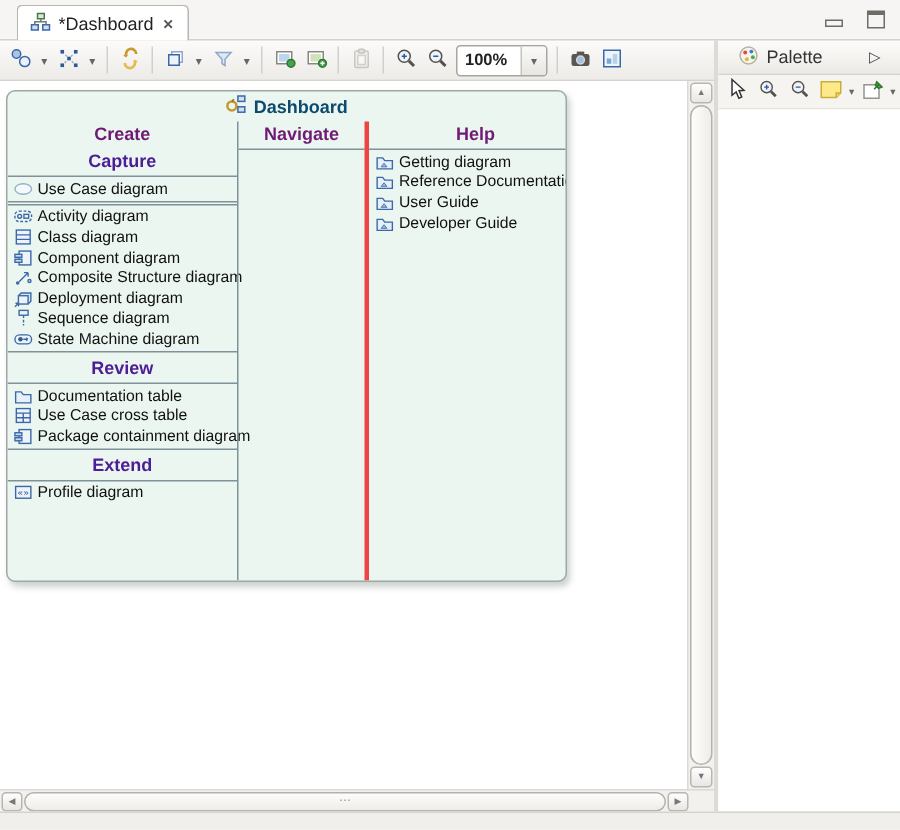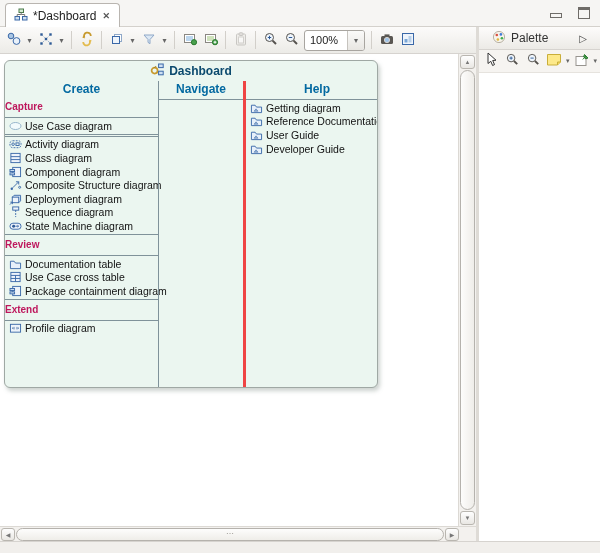--- a/index.html
+++ b/index.html
@@ -3,21 +3,21 @@
 <meta charset="utf-8">
 <style>
   * { box-sizing: border-box; margin: 0; padding: 0; }
   html,body { width:600px; height:553px; overflow:hidden;
     font-family:"Liberation Sans", sans-serif; background:#f1efec; }
   .window { width:600px; height:553px; display:flex; flex-direction:column; }
 
   
   .tabbar { flex:0 0 27px; background:#f6f5f3; border-bottom:1px solid #d4d1cc;
     display:flex; align-items:flex-end; position:relative; }
-  .tab { height:24px; margin-left:5px; background:#fff; border:1px solid #b9b5b0;
+  .tab { height:24px; margin-left:11px; background:#fff; border:1px solid #b9b5b0;
     border-bottom:none; border-radius:4px 4px 0 0; display:flex; align-items:center;
     gap:5px; padding:0 8px; font-size:12px; color:#222; position:relative; top:1px;justify-content:center; }
   .tab-close { font-size:9px; color:#555; font-weight:bold; padding:0 1px; cursor:default; }
   .win-controls { position:absolute; right:10px; top:7px; display:flex; gap:16px; align-items:center; }
   .wc-min { width:12px; height:5px; border:1px solid #6f6c68; margin-top:5px; }
   .wc-max { width:12px; height:12px; border:1px solid #6f6c68; border-top:3px solid #6f6c68; }
 
   
   .main { flex:1; display:flex; min-height:0; }
   .editor { width:479px; flex:0 0 479px; display:flex; flex-direction:column;
@@ -26,21 +26,21 @@
   
   .toolbar { flex:0 0 27px; background:linear-gradient(#fcfbfa,#ecebe7);
     border-bottom:1px solid #d6d3cf; display:flex; align-items:center; padding:0 3px; }
   .tb-btn { height:22px; min-width:21px; border:none; background:transparent;
     display:flex; align-items:center; justify-content:center; padding:0 1px; }
   .tb-dd { height:22px; width:11px; border:none; background:transparent;
     font-size:8px; color:#666; display:flex; align-items:center; justify-content:center; }
   .tb-sep { width:1px; height:18px; background:#d2cfca; margin:0 4px; }
   .zoom-combo { display:flex; align-items:center; height:21px; border:1px solid #a8a5a0;
     border-radius:3px; background:#fff; overflow:hidden; margin:0 2px; }
-  .zoom-val { width:42px; font-size:11px; color:#222; padding:0 5px; }
+  .zoom-val { width:42px; font-size:11px; color:#222; padding:0 5px;font-weight:bold; }
   .combo-btn { width:17px; height:100%; border-left:1px solid #c6c3be;
     background:linear-gradient(#fafaf9,#e8e6e2); font-size:8px; color:#666;
     display:flex; align-items:center; justify-content:center; }
 
   
   .canvas-row { flex:1; display:flex; min-height:0; }
   .canvas { flex:1; position:relative; background:#fff; }
   .vscroll { flex:0 0 17px; background:#f3f1ee; border-left:1px solid #dcd9d4;
     display:flex; flex-direction:column; align-items:center; padding:1px; }
   .sc-btn { width:15px; height:14px; background:linear-gradient(#fefefe,#e9e7e3);
@@ -63,23 +63,23 @@
     background:#ebf6f0; border:1px solid #9fa8a4; border-radius:6px;
     box-shadow:2px 3px 4px rgba(110,125,118,.35); display:flex; flex-direction:column; overflow:hidden; }
   .panel-title { flex:0 0 20px; display:flex; align-items:center; justify-content:center;
     gap:5px; font-weight:bold; font-size:12px; color:#0c4a6e; }
   .panel-cols { flex:1; display:flex; min-height:0; }
   .dash-col { display:flex; flex-direction:column; }
   .col-create { width:153px; flex:0 0 153px; }
   .col-navigate { width:85px; flex:0 0 85px; border-left:1px solid #7f929a; }
   .col-help { flex:1; border-left:3px solid #ef4444; }
   .col-header { flex:0 0 17px; text-align:center; font-weight:bold; font-size:12px;
-    color:#0369a1; line-height:17px; }
-  .sec-header { height:18px; line-height:18px; font-weight:bold;
-    font-size:10px; color:#be185d; }
+    color:#701a75; line-height:17px; }
+  .sec-header { height:18px; line-height:18px; text-align:center; font-weight:bold;
+    font-size:12px; color:#4c1d95; }
   .sep { height:1px; background:#7f929a; margin:1px 0; }
   .dash-item { height:13.6px; display:flex; align-items:center; gap:3px;
     padding-left:3px; font-size:10.5px; color:#111; white-space:nowrap; }
   .di-icon { width:14px; flex:0 0 14px; height:13px; display:flex; align-items:center; justify-content:center; }
 
   
   .palette { flex:1; display:flex; flex-direction:column; background:#fff; min-width:0; }
   .palette-header { flex:0 0 23px; background:linear-gradient(#fdfcfb,#eceae6);
     border-bottom:1px solid #d6d3cf; display:flex; align-items:center; gap:5px;
     padding:0 13px; font-size:12px; color:#333; }

